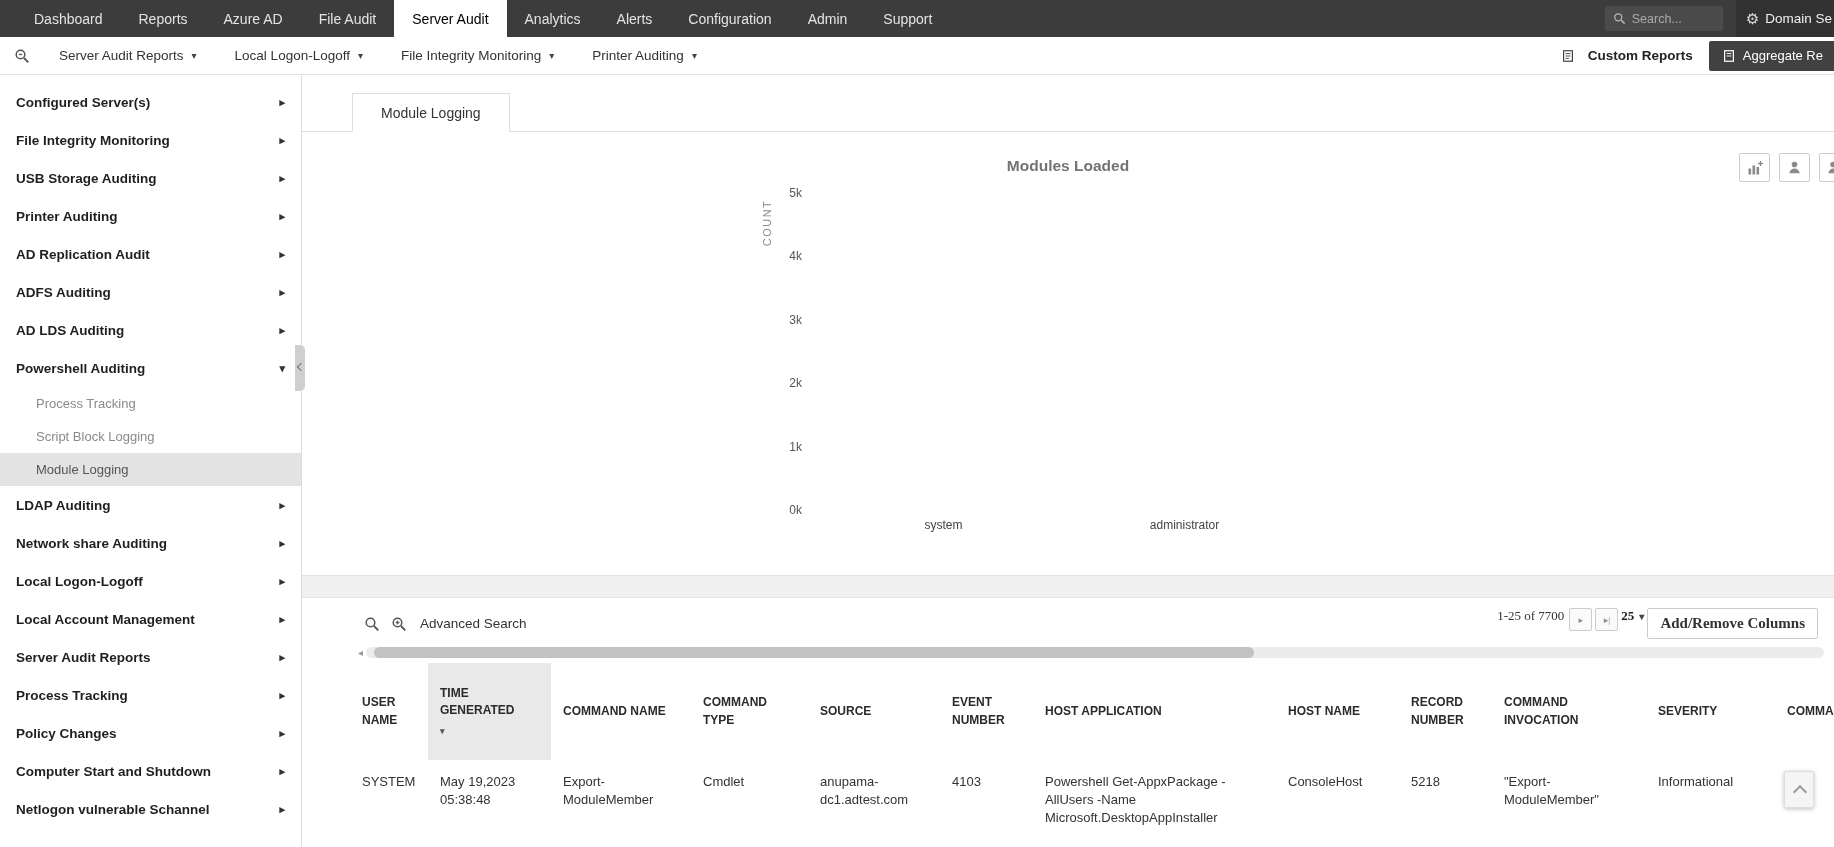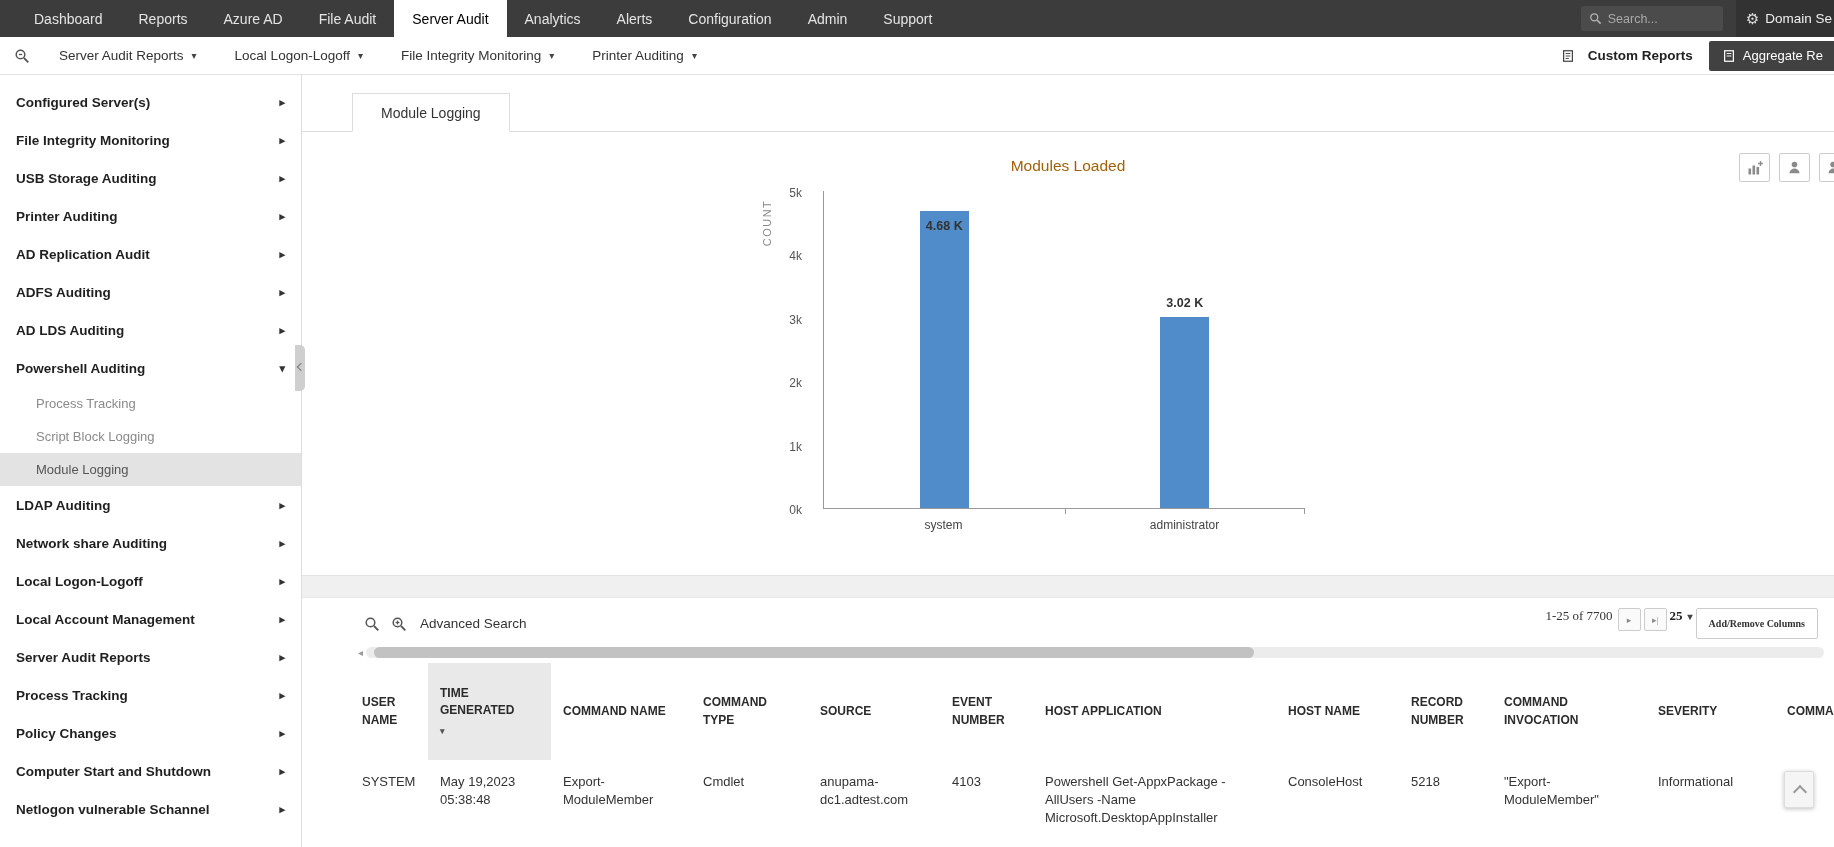--- a/index.html
+++ b/index.html
@@ -4,21 +4,21 @@
 <style>
   * { box-sizing: border-box; margin: 0; padding: 0; }
   html,body { width:1834px; height:847px; overflow:hidden; }
   body { font-family:"Liberation Sans", sans-serif; background:#fff; color:#333; position:relative; }
 
   
   .topnav { height:37px; background:#3c3c3c; display:flex; align-items:stretch; color:#e4e4e4; font-size:14px; padding-left:16px; }
   .nav-item { display:flex; align-items:center; padding:0 18px; cursor:pointer; white-space:nowrap; }
   .nav-item.active { background:#ffffff; color:#000000; }
   .topnav-right { margin-left:auto; display:flex; align-items:center; gap:13px; }
-  .nav-search { width:142px; height:25px; background:#4b4b4b; border-radius:3px; display:flex; align-items:center; gap:6px; padding:0 8px; }
+  .nav-search { width:118px; height:25px; background:#4b4b4b; border-radius:3px; display:flex; align-items:center; gap:6px; padding:0 8px; }
   .nav-search input { background:transparent; border:none; outline:none; color:#c9c9c9; font-size:12.5px; width:82px; font-family:inherit; }
   .nav-search input::placeholder { color:#a9a9a9; }
   .domain-seg { height:37px; min-width:96px; background:#323232; display:flex; align-items:center; gap:6px; padding:0 2px 0 10px; font-size:13.5px; color:#eee; white-space:nowrap; }
   .gear { font-size:15px; color:#ddd; }
 
   
   .toolbar { height:38px; border-bottom:1px solid #e2e2e2; display:flex; align-items:center; font-size:13.5px; color:#333; background:#fff; padding-left:10px; }
   .tb-icon { margin:0 10px 0 4px; display:flex; }
   .tb-menu { display:flex; align-items:center; gap:8px; padding:0 19px; cursor:pointer; white-space:nowrap; }
   .caret { font-size:10px; color:#444; }
@@ -37,21 +37,21 @@
   .collapse-handle::after { content:""; position:absolute; left:3px; top:19px; width:5px; height:5px; border-left:1.5px solid #777; border-bottom:1.5px solid #777; transform:rotate(45deg); }
 
   .main { flex:1; position:relative; overflow:hidden; background:#fff; }
 
   
   .tabstrip { position:relative; height:57px; border-bottom:1px solid #ddd; background:#fff; }
   .tab { position:absolute; left:50px; bottom:-1px; height:39px; display:flex; align-items:center; padding:0 28px; background:#fff; border:1px solid #ddd; border-bottom:1px solid #fff; font-size:14px; color:#333; cursor:pointer; }
 
   
   .chart-card { position:relative; height:443px; background:#fff; }
-  .chart-title { text-align:center; padding-top:25px; font-size:15.5px; font-weight:normal; color:#a16207; }
+  .chart-title { text-align:center; padding-top:25px; font-size:15.5px; font-weight:bold; color:#737373; }
   .chart-tools { position:absolute; top:21px; right:-16px; display:flex; gap:9px; }
   .tool-btn { width:31px; height:29px; border:1px solid #ccc; background:#fff; border-radius:2px; display:flex; align-items:center; justify-content:center; cursor:pointer; }
   .ylab { position:absolute; left:420px; top:85px; width:90px; text-align:center; transform:rotate(-90deg); font-size:11px; letter-spacing:1.5px; color:#888; }
   .yticks { position:absolute; left:446px; top:59px; width:66px; height:318px; }
   .ytick { position:absolute; right:12px; width:50px; text-align:right; font-size:12px; color:#555; }
   .plot { position:absolute; left:521px; top:59px; width:482px; height:318px; border-left:1px solid #999; border-bottom:1px solid #999; display:flex; align-items:flex-end; }
   .plot::after { content:""; position:absolute; left:50%; bottom:-6px; width:1px; height:6px; background:#999; }
   .plot::before { content:""; position:absolute; right:0; bottom:-6px; width:1px; height:6px; background:#999; }
   .bar-col { flex:1; position:relative; height:100%; display:flex; align-items:flex-end; justify-content:center; }
   .bar { width:49px; }
@@ -63,21 +63,21 @@
 
   
   .table-card { background:#fff; margin-left:44px; }
   .search-row { display:flex; align-items:center; padding:10px 16px 4px 18px; }
   .as-icons { display:flex; align-items:center; gap:11px; margin-right:13px; }
   .as-label { font-size:13.5px; color:#333; cursor:pointer; }
   .right-cluster { margin-left:auto; display:flex; align-items:flex-start; gap:3px;font-family:Liberation Serif, serif; }
   .range { font-size:13px; color:#333; margin-right:2px; }
   .pg-btn { width:23px; height:23px; border:1px solid #ccc; background:#fafafa; color:#8b8b8b; font-size:9px; display:flex; align-items:center; justify-content:center; border-radius:2px; cursor:pointer; font-family:inherit; }
   .pagesize { display:flex; align-items:center; gap:5px; font-size:13px; font-weight:bold; color:#222; cursor:pointer; }
-  .add-remove { border:1px solid #ccc; background:#fff; height:31px; padding:0 12px; font-size:10px; font-weight:bold; color:#333; border-radius:2px; cursor:pointer; font-family:inherit; white-space:nowrap; }
+  .add-remove { border:1px solid #ccc; background:#fff; height:31px; padding:0 12px; font-size:15px; font-weight:bold; color:#333; border-radius:2px; cursor:pointer; font-family:inherit; white-space:nowrap; }
   .hscroll-row { display:flex; align-items:center; margin:4px 10px 5px 12px; gap:3px; }
   .hs-arrow { color:#9a9a9a; font-size:10px; }
   .hscroll { flex:1; height:11px; background:#ececec; border-radius:6px; position:relative; }
   .hthumb { position:absolute; left:8px; top:0; height:11px; width:880px; background:#c2c2c2; border-radius:6px; cursor:pointer; }
   .table-viewport { overflow:hidden; margin-left:4px; }
   table { table-layout:fixed; width:1585px; border-collapse:collapse; }
   th { height:97px; vertical-align:middle; text-align:left; padding:0 12px; font-size:12px; font-weight:bold; color:#2b2b2b; line-height:1.45; }
   th.sorted { background:#e9e9e9; }
   .sort-caret { display:block; font-size:9px; color:#555; margin-top:5px; }
   td { vertical-align:top; padding:13px 12px 0 12px; font-size:13px; color:#333; line-height:1.4; word-wrap:break-word; }
@@ -282,30 +282,20 @@
         </button>
       </div>
       <div class="ylab">COUNT</div>
       <div class="yticks" id="yticks">
           <div class="ytick" style="bottom: -8px;">0k</div>
           <div class="ytick" style="bottom: 55.4px;">1k</div>
           <div class="ytick" style="bottom: 118.8px;">2k</div>
           <div class="ytick" style="bottom: 182.2px;">3k</div>
           <div class="ytick" style="bottom: 245.6px;">4k</div>
           <div class="ytick" style="bottom: 309px;">5k</div>
-        </div>
-      <div class="plot" id="plot">
-          <div class="bar-col">
-            <div class="bar" style="height: 297px; background: rgb(79, 140, 201);"></div>
-            <div class="bar-value" style="bottom: 275px;">4.68 K</div>
-          </div>
-          <div class="bar-col">
-            <div class="bar" style="height: 191px; background: rgb(79, 140, 201);"></div>
-            <div class="bar-value" style="bottom: 198px;">3.02 K</div>
-          </div>
         </div>
       <div class="xlabels">
         <div class="xlabel">system</div>
         <div class="xlabel">administrator</div>
       </div>
     </section>
 
     <div class="section-gap"></div>
 
     <section class="table-card">

